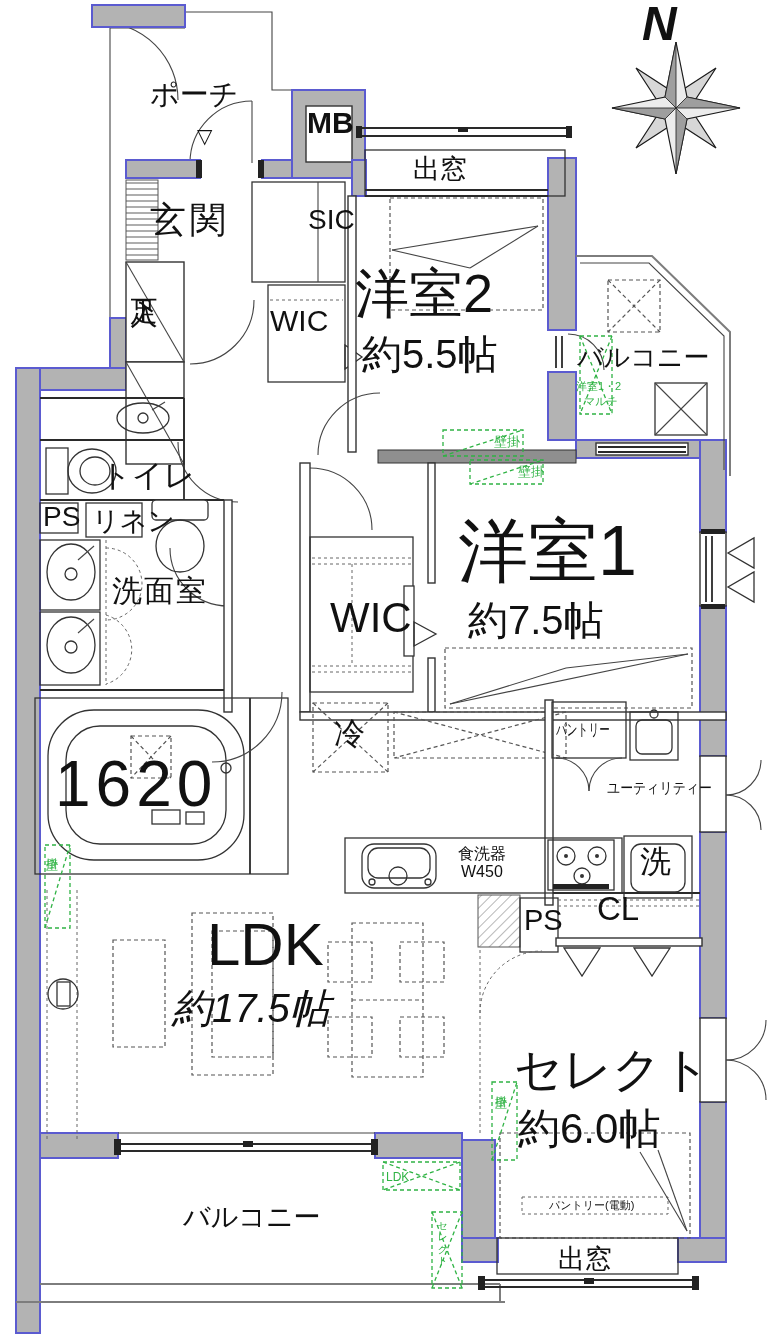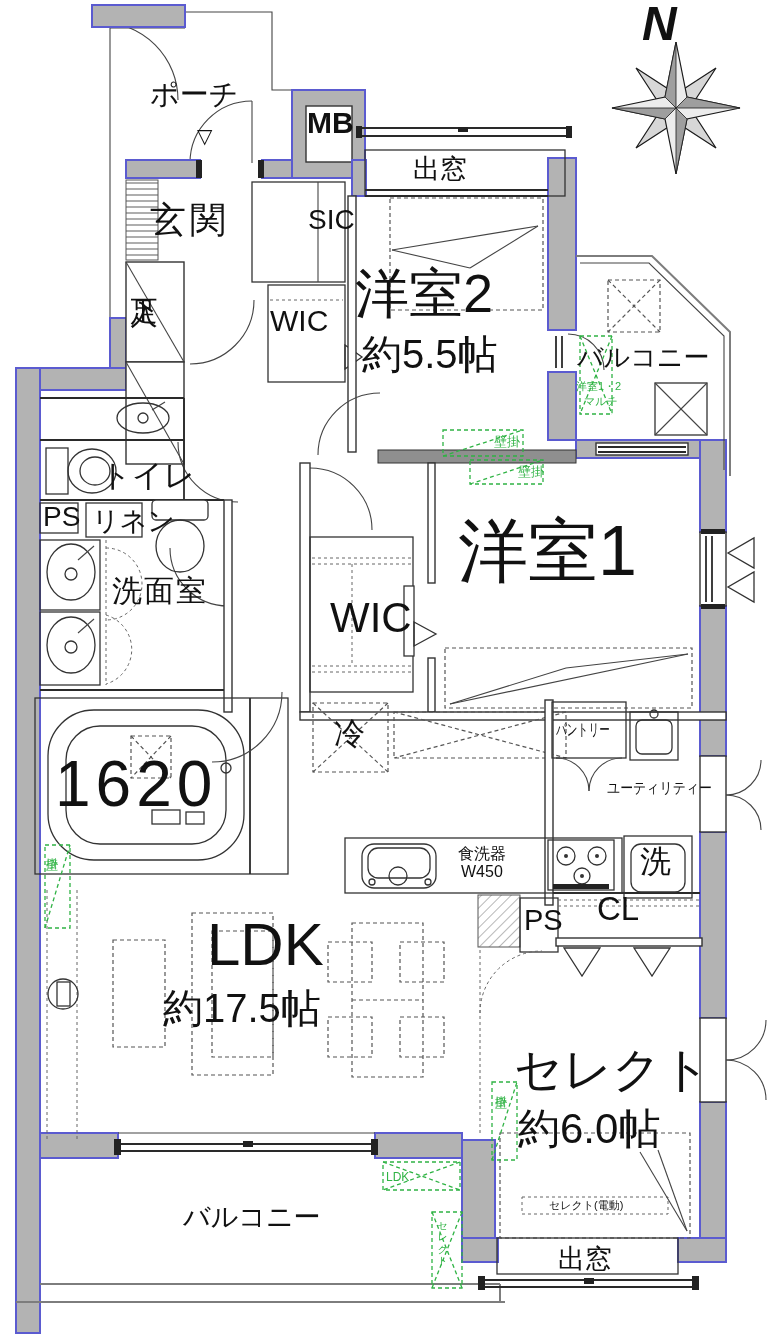--- a/index.html
+++ b/index.html
@@ -334,33 +334,34 @@
 <span class="lbl green" style="left:494px;top:435px;font-size:13px;">壁掛</span>
 <span class="lbl green" style="left:518px;top:465px;font-size:13px;">壁掛</span>
 <span class="lbl green vert" style="left:46px;top:848px;font-size:12px;">壁掛</span>
 <span class="lbl green vert" style="left:495px;top:1086px;font-size:12px;">壁掛</span>
 <span class="lbl" style="left:100px;top:460px;font-size:31px;">トイレ</span>
 <span class="lbl" style="left:43px;top:503px;font-size:28px;">PS</span>
 <span class="lbl" style="left:92px;top:508px;font-size:27px;">リネン</span>
 <span class="lbl" style="left:112px;top:576px;font-size:30px;letter-spacing:2px;">洗面室</span>
 <span class="lbl" style="left:330px;top:597px;font-size:42px;">WIC</span>
 <span class="lbl" style="left:458px;top:516px;font-size:70px;text-align:right;">洋室1</span>
+<span class="lbl" style="left:468px;top:600px;font-size:40px;">約7.5帖</span>
 <span class="lbl" style="left:334px;top:718px;font-size:31px;">冷</span>
 <span class="lbl sx" style="left:556px;top:722px;font-size:16px;transform:scaleX(.66);">パントリー</span>
 <span class="lbl sx" style="left:607px;top:780px;font-size:15px;transform:scaleX(.86);">ユーティリティー</span>
 <span class="lbl" style="left:55px;top:752px;font-size:64px;letter-spacing:5px;">1620</span>
 <span class="lbl" style="left:458px;top:846px;font-size:16px;">食洗器</span>
 <span class="lbl" style="left:461px;top:864px;font-size:16px;">W450</span>
 <span class="lbl" style="left:640px;top:846px;font-size:31px;">洗</span>
 <span class="lbl" style="left:524px;top:906px;font-size:29px;">PS</span>
 <span class="lbl" style="left:597px;top:892px;font-size:33px;">CL</span>
 <span class="lbl" style="left:207px;top:915px;font-size:60px;">LDK</span>
-<span class="lbl" style="left:163px;top:988px;font-size:40px;">約17.5帖</span>
+<span class="lbl" style="left:172px;top:988px;font-size:40px;font-style:italic;">約17.5帖</span>
 <span class="lbl" style="left:514px;top:1046px;font-size:48px;">セレクト</span>
 <span class="lbl" style="left:518px;top:1108px;font-size:42px;">約6.0帖</span>
-<span class="lbl" style="left:549px;top:1200px;font-size:11px;">セレクト(電動)</span>
+<span class="lbl" style="left:549px;top:1200px;font-size:11px;">パントリー(電動)</span>
 <span class="lbl" style="left:558px;top:1246px;font-size:27px;">出窓</span>
 <span class="lbl" style="left:183px;top:1204px;font-size:27px;">バルコニー</span>
 <span class="lbl green" style="left:386px;top:1171px;font-size:12px;">LDK</span>
 <span class="lbl green vert" style="left:437px;top:1215px;font-size:10px;">セレクト</span>
 <span class="lbl b" style="left:642px;top:0px;font-size:48px;font-style:italic;">N</span>
 
 </div>
 
 </body></html>

